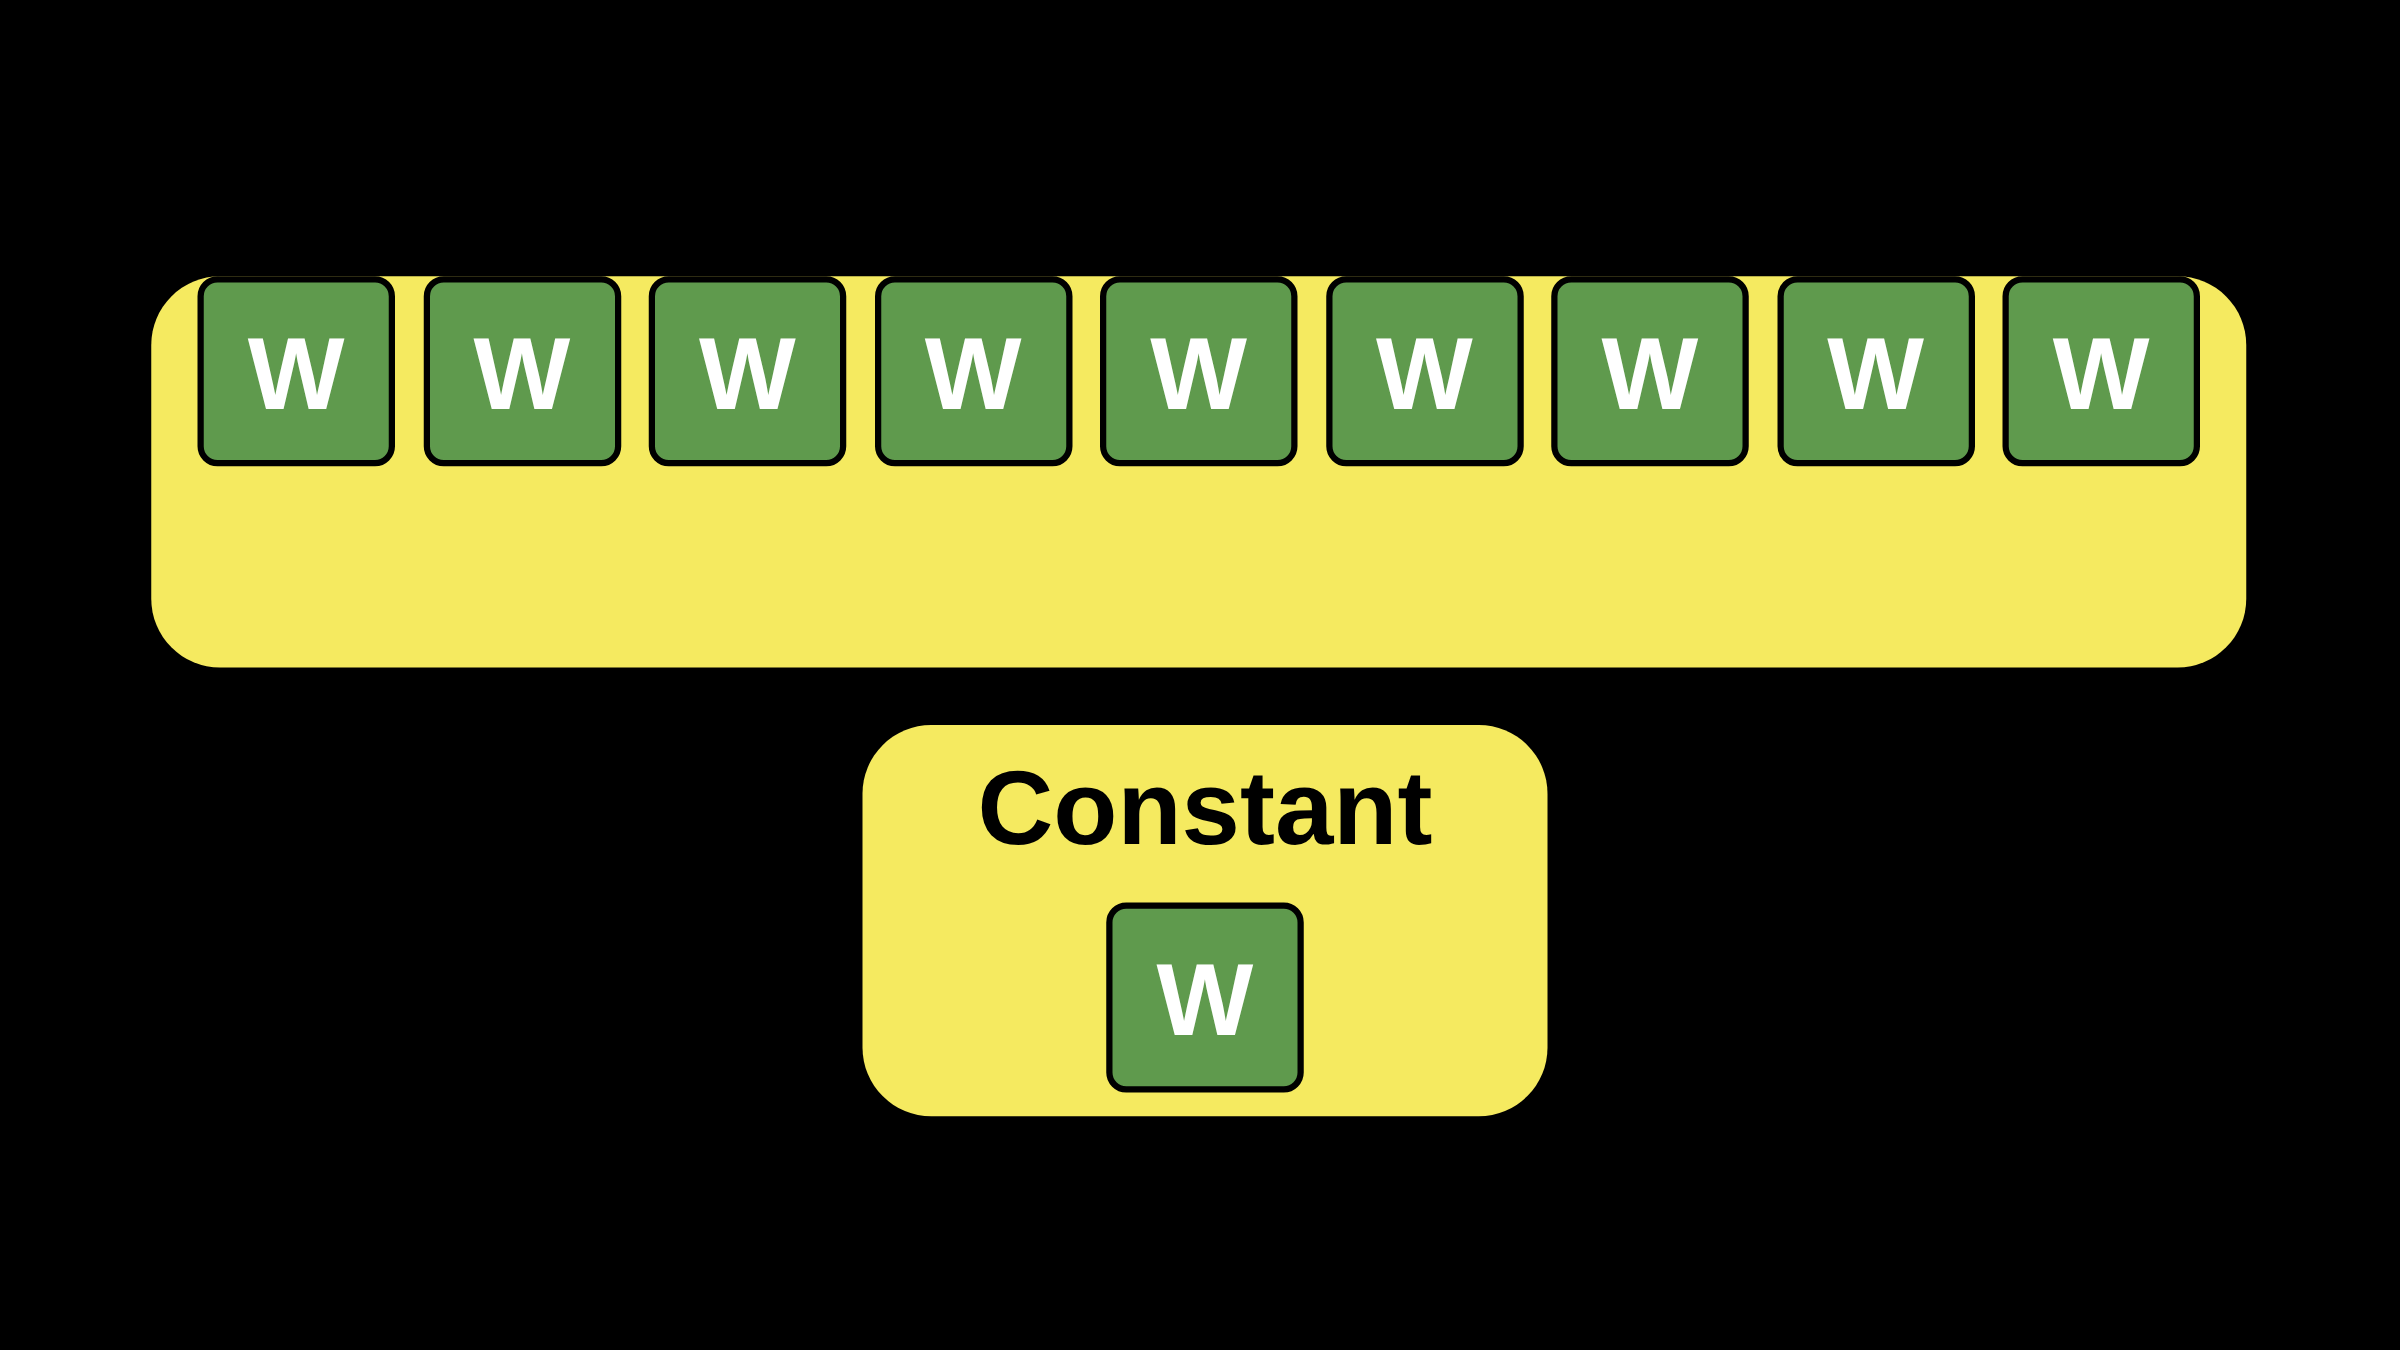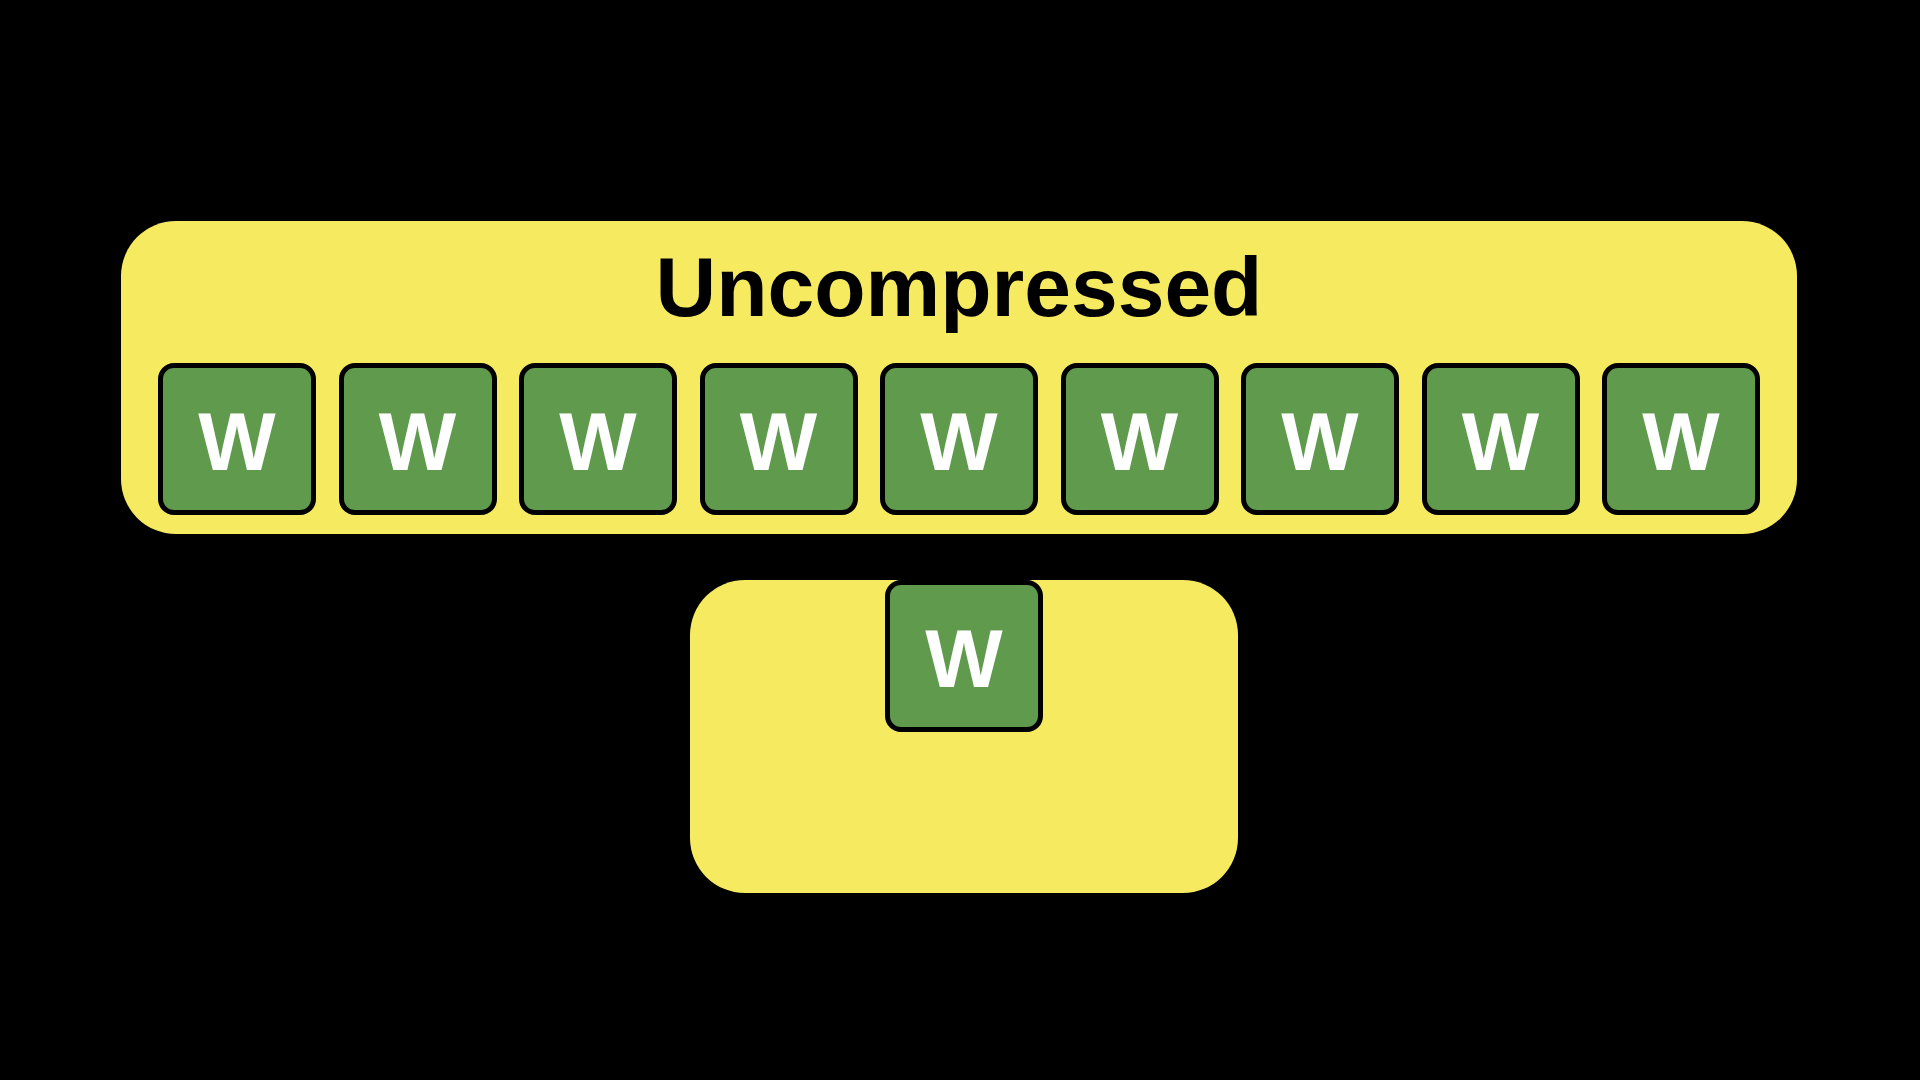--- a/index.html
+++ b/index.html
@@ -75,21 +75,20 @@
     line-height: 1;
     padding-top: 6px;
   }
 </style>
 </head>
 <body>
 
 <div class="stage" style="--bg: #000000; --yellow: #F5EA60; --green: #5F9A4D; --tileborder: #000000; --letter: #FFFFFF; --title: #000000;">
 
   <section class="group group-uncompressed">
-    <h2 class="group-title">Uncompressed</h2>
     <div class="tile-row">
         <div class="tile">
           <span class="tile-letter">W</span>
         </div>
         <div class="tile">
           <span class="tile-letter">W</span>
         </div>
         <div class="tile">
           <span class="tile-letter">W</span>
         </div>
@@ -108,20 +107,21 @@
         <div class="tile">
           <span class="tile-letter">W</span>
         </div>
         <div class="tile">
           <span class="tile-letter">W</span>
         </div>
       </div>
   </section>
 
   <section class="group group-constant">
+    <h2 class="group-title">Constant</h2>
     <div class="tile-row single">
         <div class="tile">
           <span class="tile-letter">W</span>
         </div>
       </div>
   </section>
 
 </div>
 
 </body></html>

